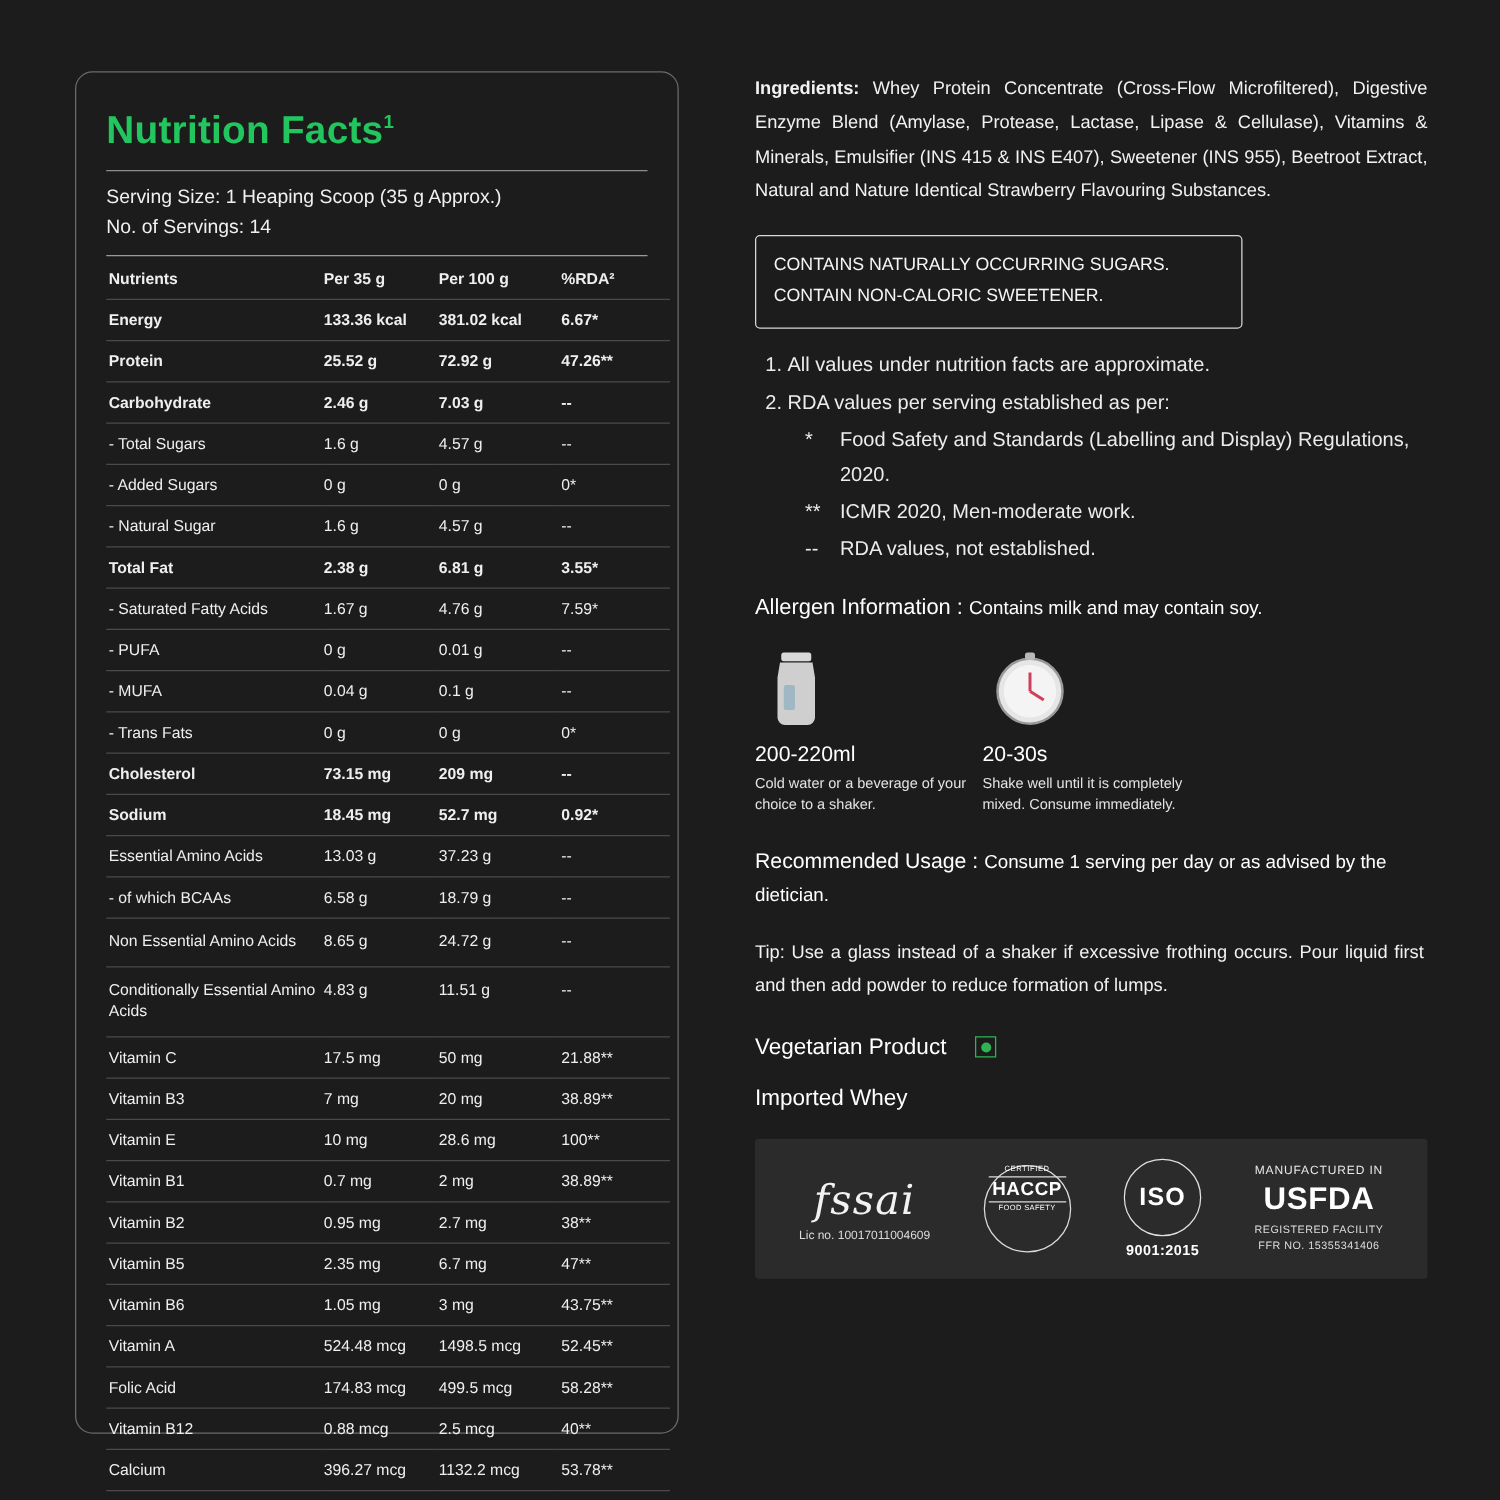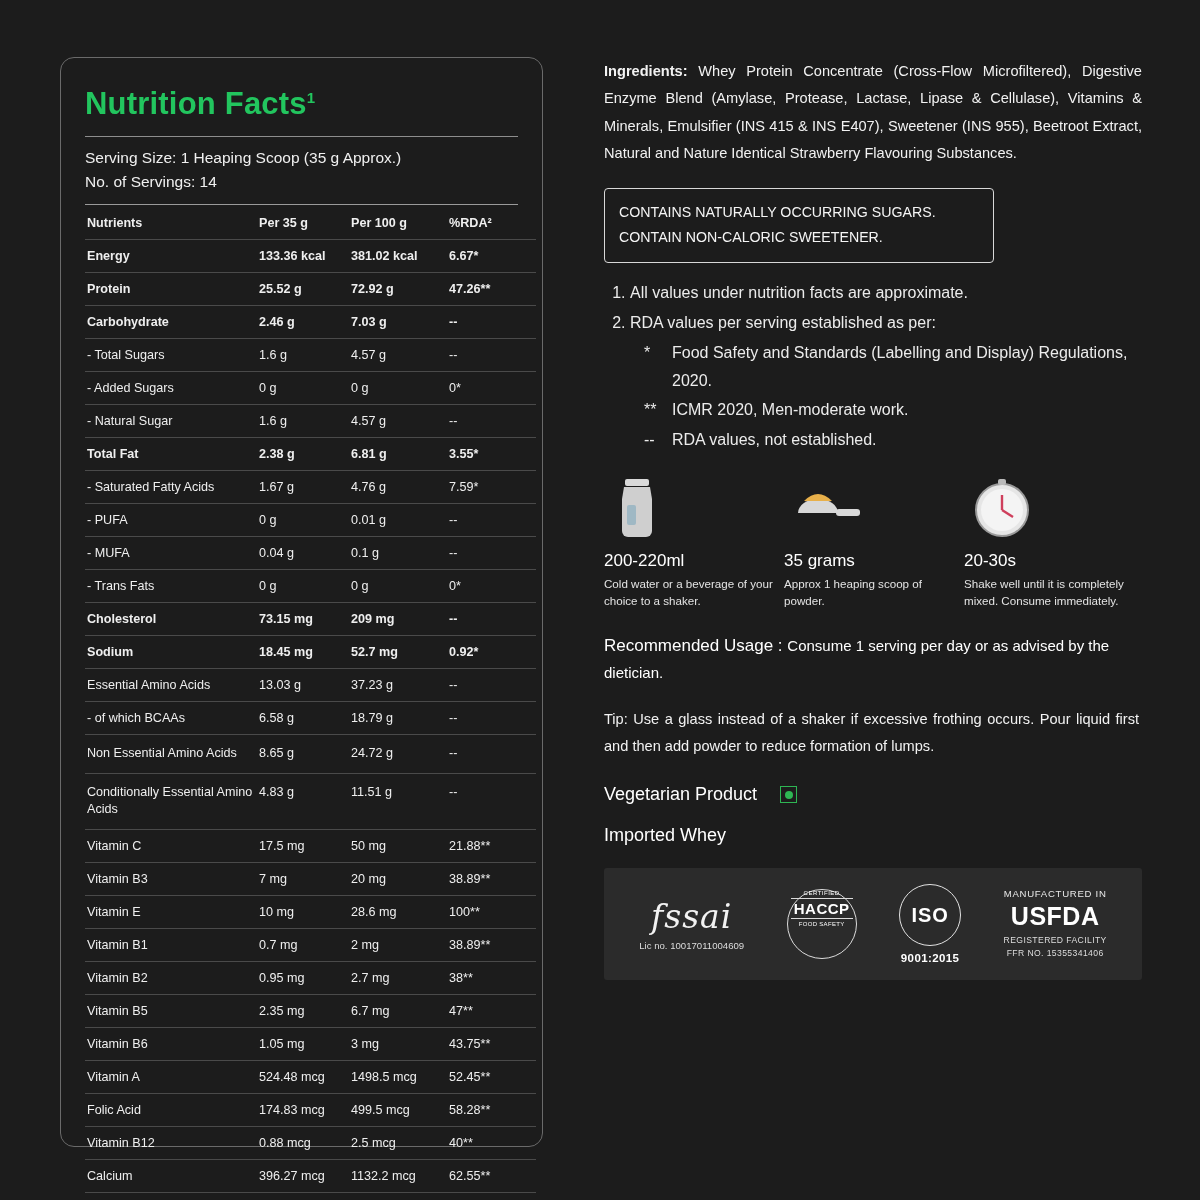--- a/index.html
+++ b/index.html
@@ -391,21 +391,21 @@
           <tr>
             <td>Vitamin B12</td>
             <td>0.88 mcg</td>
             <td>2.5 mcg</td>
             <td>40**</td>
           </tr>
           <tr>
             <td>Calcium</td>
             <td>396.27 mcg</td>
             <td>1132.2 mcg</td>
-            <td>62.55**</td>
+            <td>53.78**</td>
           </tr>
           <tr>
             <td>Phosphorus</td>
             <td>256.41 mg</td>
             <td>732.6 mg</td>
             <td>25.64**</td>
           </tr>
         </tbody>
     </table>
   </div>
@@ -435,43 +435,36 @@
             <span>ICMR 2020, Men-moderate work.</span>
           </li>
           <li>
             <span class="mark">--</span>
             <span>RDA values, not established.</span>
           </li>
         </ul>
       </li>
     </ol>
 
+    <div class="allergen">
+      <span class="lbl">Allergen Information :</span>
+      <span class="val">Contains milk and may contain soy.</span>
+    </div>
 
     <div class="usage-row">
       <div class="usage-col">
         <div class="usage-icon">
           <svg width="50" height="64" viewBox="0 0 50 64">
             <rect x="13" y="4" width="24" height="7" rx="2" fill="#d9d9d9"></rect>
             <path d="M12 12 h26 l2 12 v32 a6 6 0 0 1 -6 6 h-18 a6 6 0 0 1 -6 -6 v-32 z" fill="#cfcfcf"></path>
             <rect x="15" y="30" width="9" height="20" rx="2" fill="#9fb8c4"></rect>
           </svg>
         </div>
         <div class="usage-head">200-220ml</div>
         <div class="usage-sub">Cold water or a beverage of your choice to a shaker.</div>
-      </div>
-      <div class="usage-col">
-        <div class="usage-icon">
-          <svg width="72" height="64" viewBox="0 0 72 64">
-            <path d="M6 38 a20 14 0 0 1 40 0 z" fill="#d8d8d8"></path>
-            <path d="M12 26 q14 -14 28 0 z" fill="#e8b04a"></path>
-            <rect x="44" y="34" width="24" height="7" rx="3" fill="#d8d8d8"></rect>
-          </svg>
-        </div>
-        <div class="usage-head">35 grams</div>
-        <div class="usage-sub">Approx 1 heaping scoop of powder.</div>
       </div>
       <div class="usage-col">
         <div class="usage-icon">
           <svg width="60" height="62" viewBox="0 0 60 62">
             <circle cx="30" cy="33" r="26" fill="#e6e6e6" stroke="#9a9a9a" stroke-width="2"></circle>
             <circle cx="30" cy="33" r="21" fill="#f4f4f4"></circle>
             <line x1="30" y1="33" x2="30" y2="18" stroke="#cf3f5c" stroke-width="2.4"></line>
             <line x1="30" y1="33" x2="41" y2="40" stroke="#cf3f5c" stroke-width="2.4"></line>
             <rect x="26" y="2" width="8" height="6" rx="2" fill="#b9b9b9"></rect>
           </svg>

